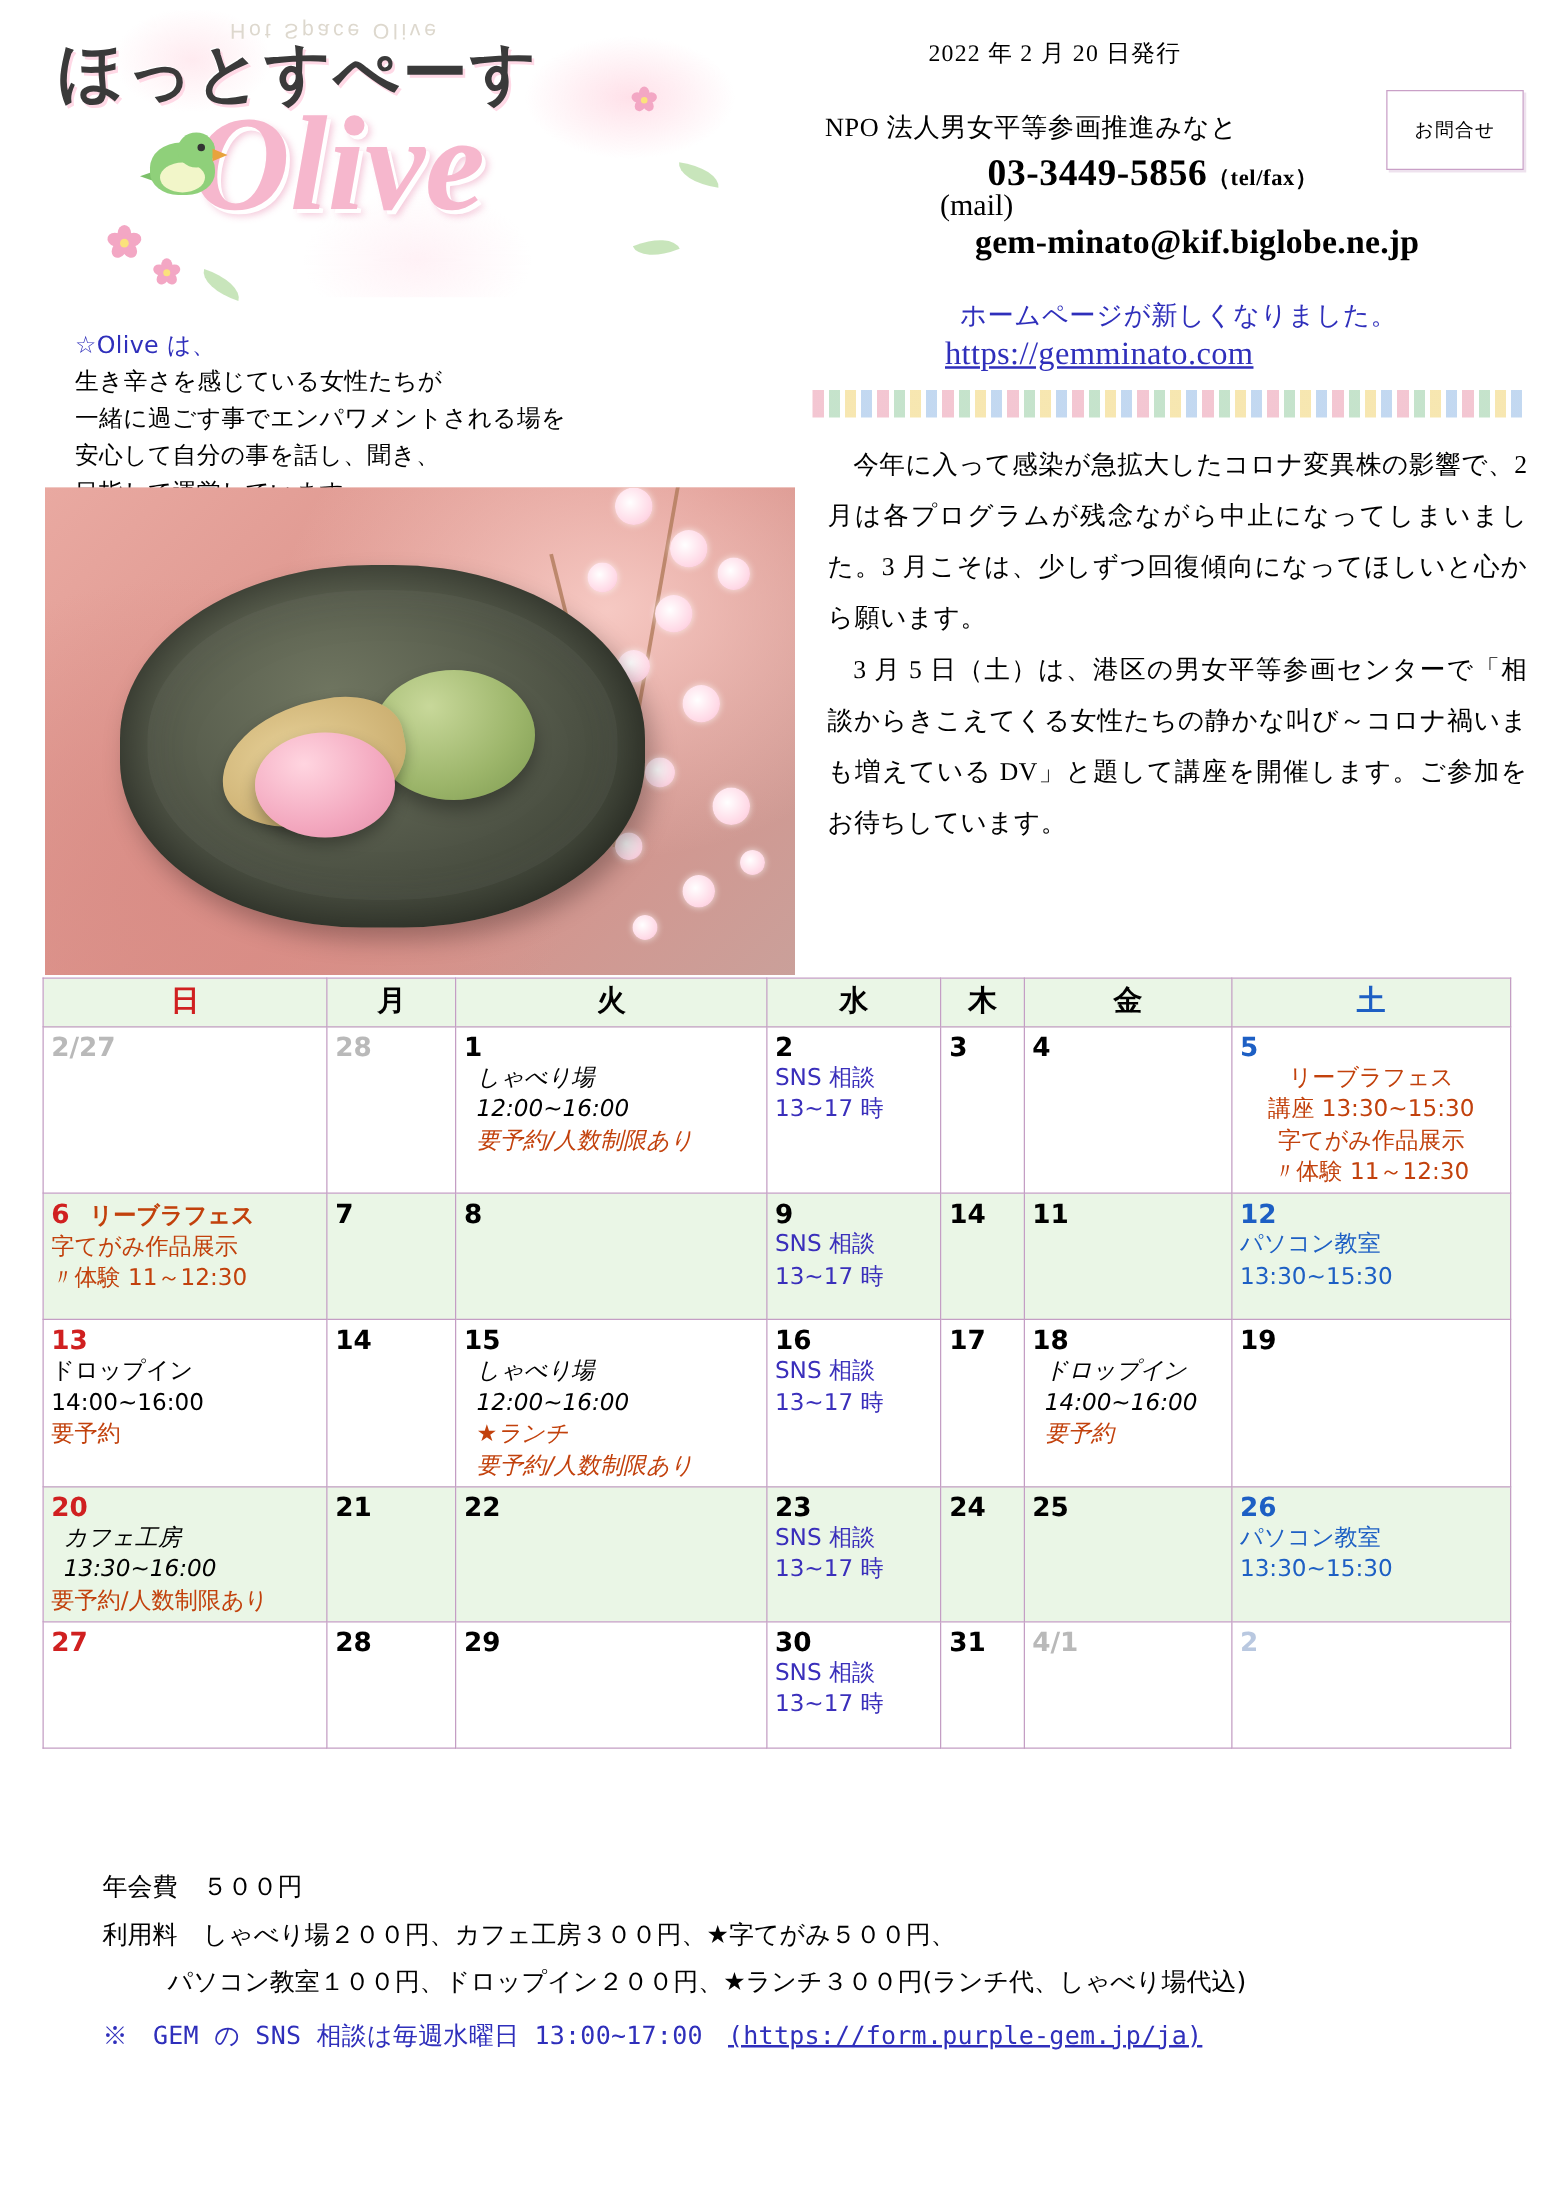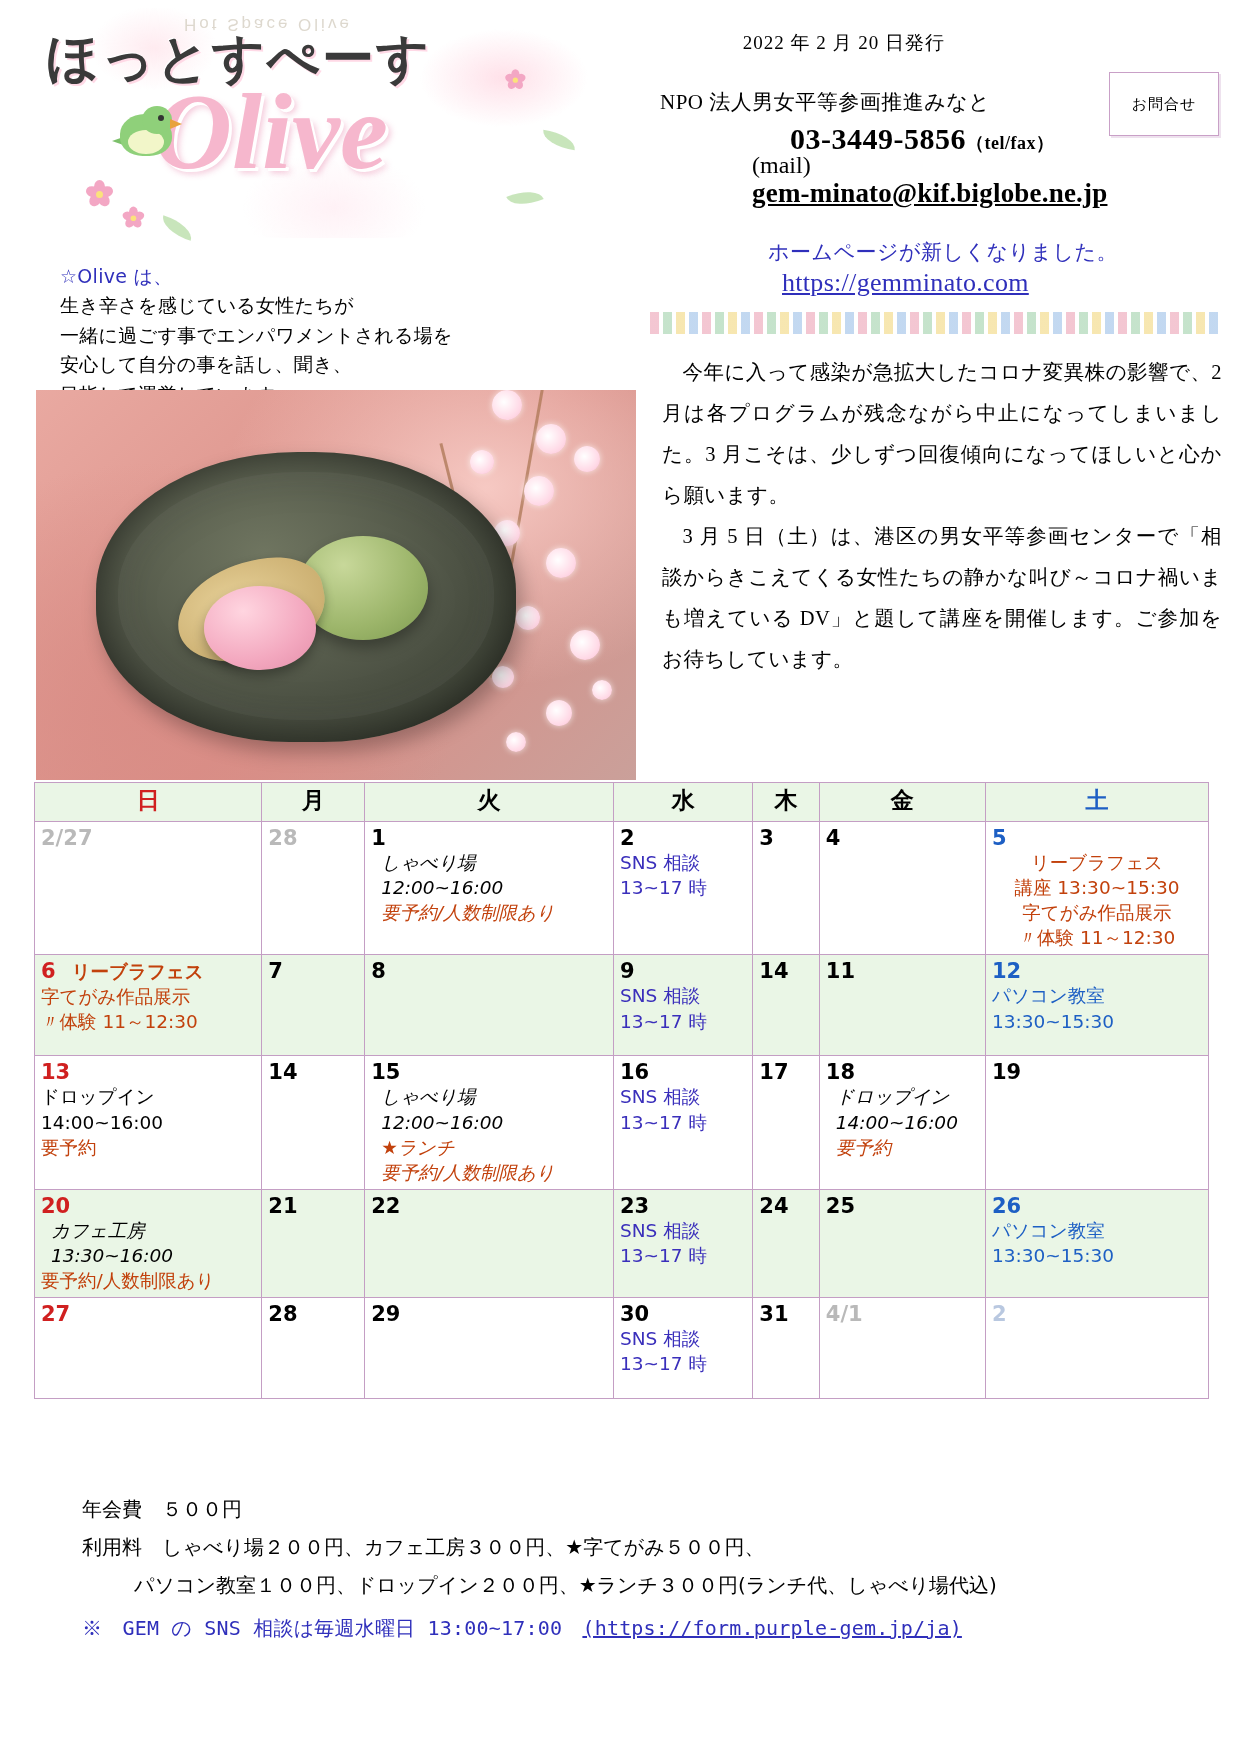--- a/index.html
+++ b/index.html
@@ -202,39 +202,38 @@
     font-weight: bold;
   }
   .mail-label {
     position: absolute;
     left: 752px;
     top: 152px;
     font-size: 24px;
   }
   .mail-addr {
     position: absolute;
-    left: 752px;
+    left: 780px;
     top: 178px;
     font-size: 27px;
     font-weight: bold;
-    text-decoration: underline;
     letter-spacing: .2px;
     white-space: nowrap;
   }
   .hp-new {
     position: absolute;
     left: 768px;
     top: 238px;
     font-size: 21px;
     color: #2f2fbb;
     letter-spacing: .5px;
   }
   .hp-url {
     position: absolute;
-    left: 782px;
+    left: 756px;
     top: 268px;
     font-size: 26px;
     color: #2f2fbb;
     text-decoration: underline;
     letter-spacing: .3px;
   }
 
   
   .intro {
     position: absolute;

